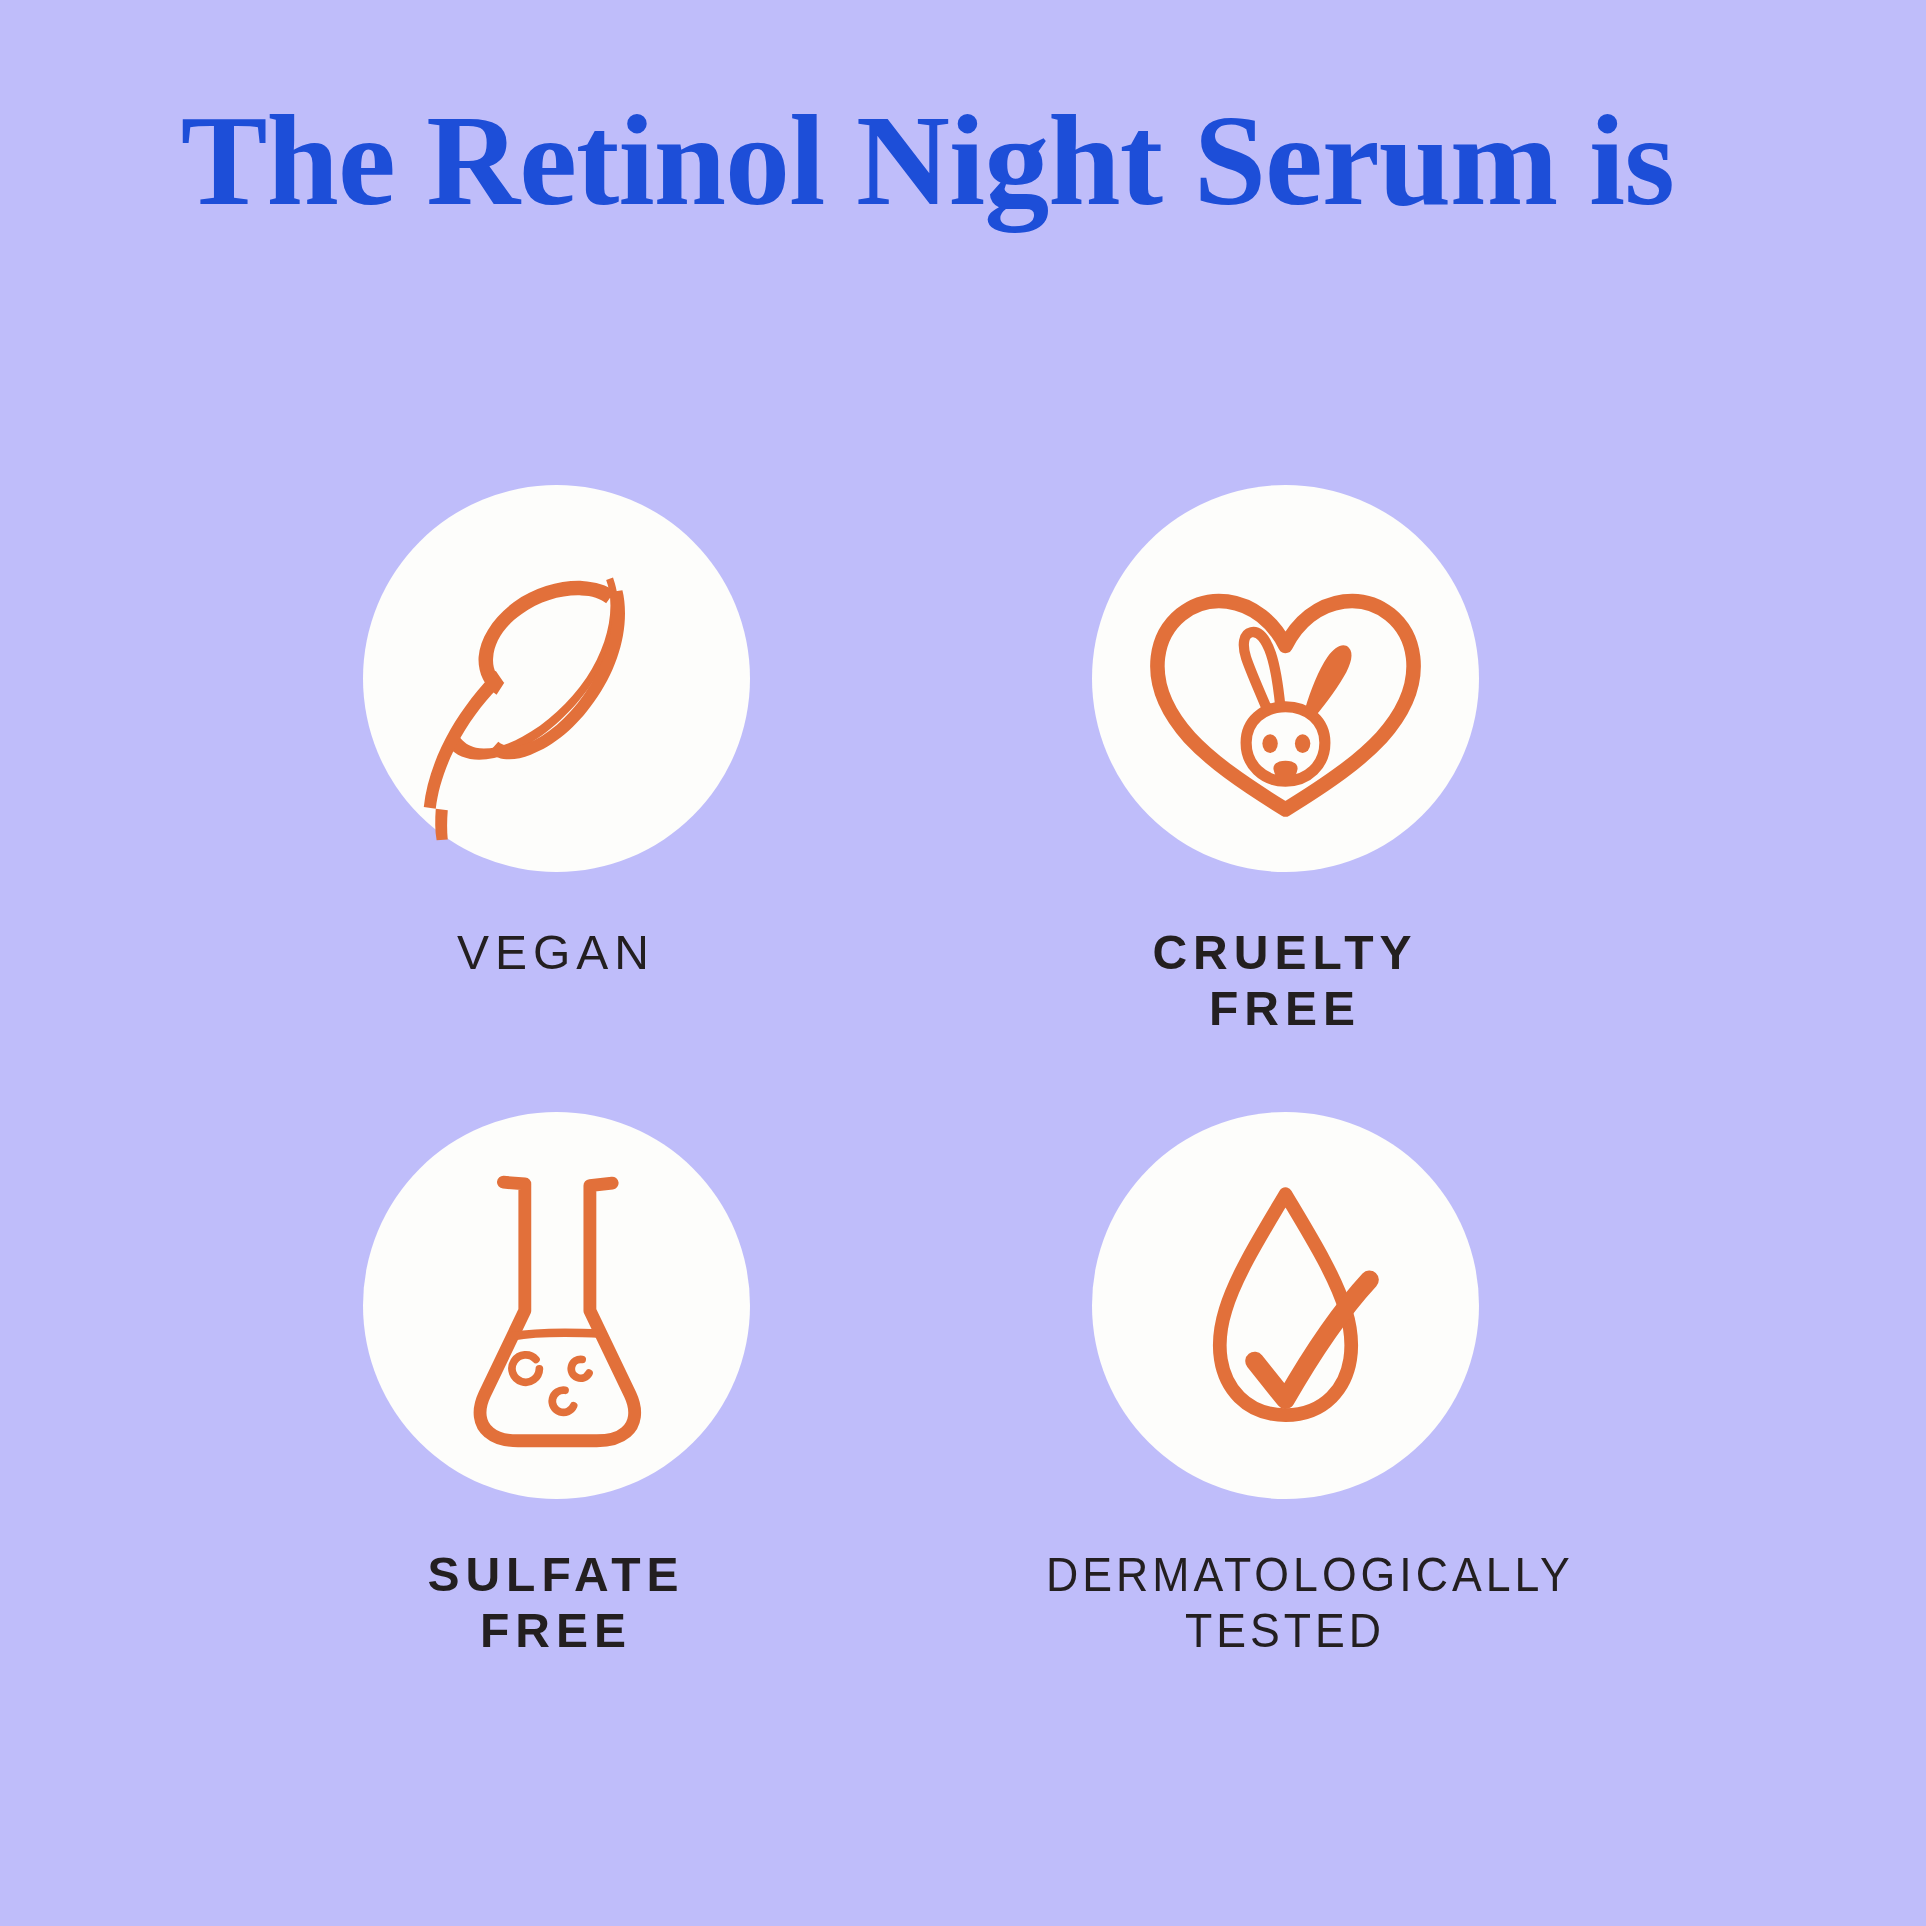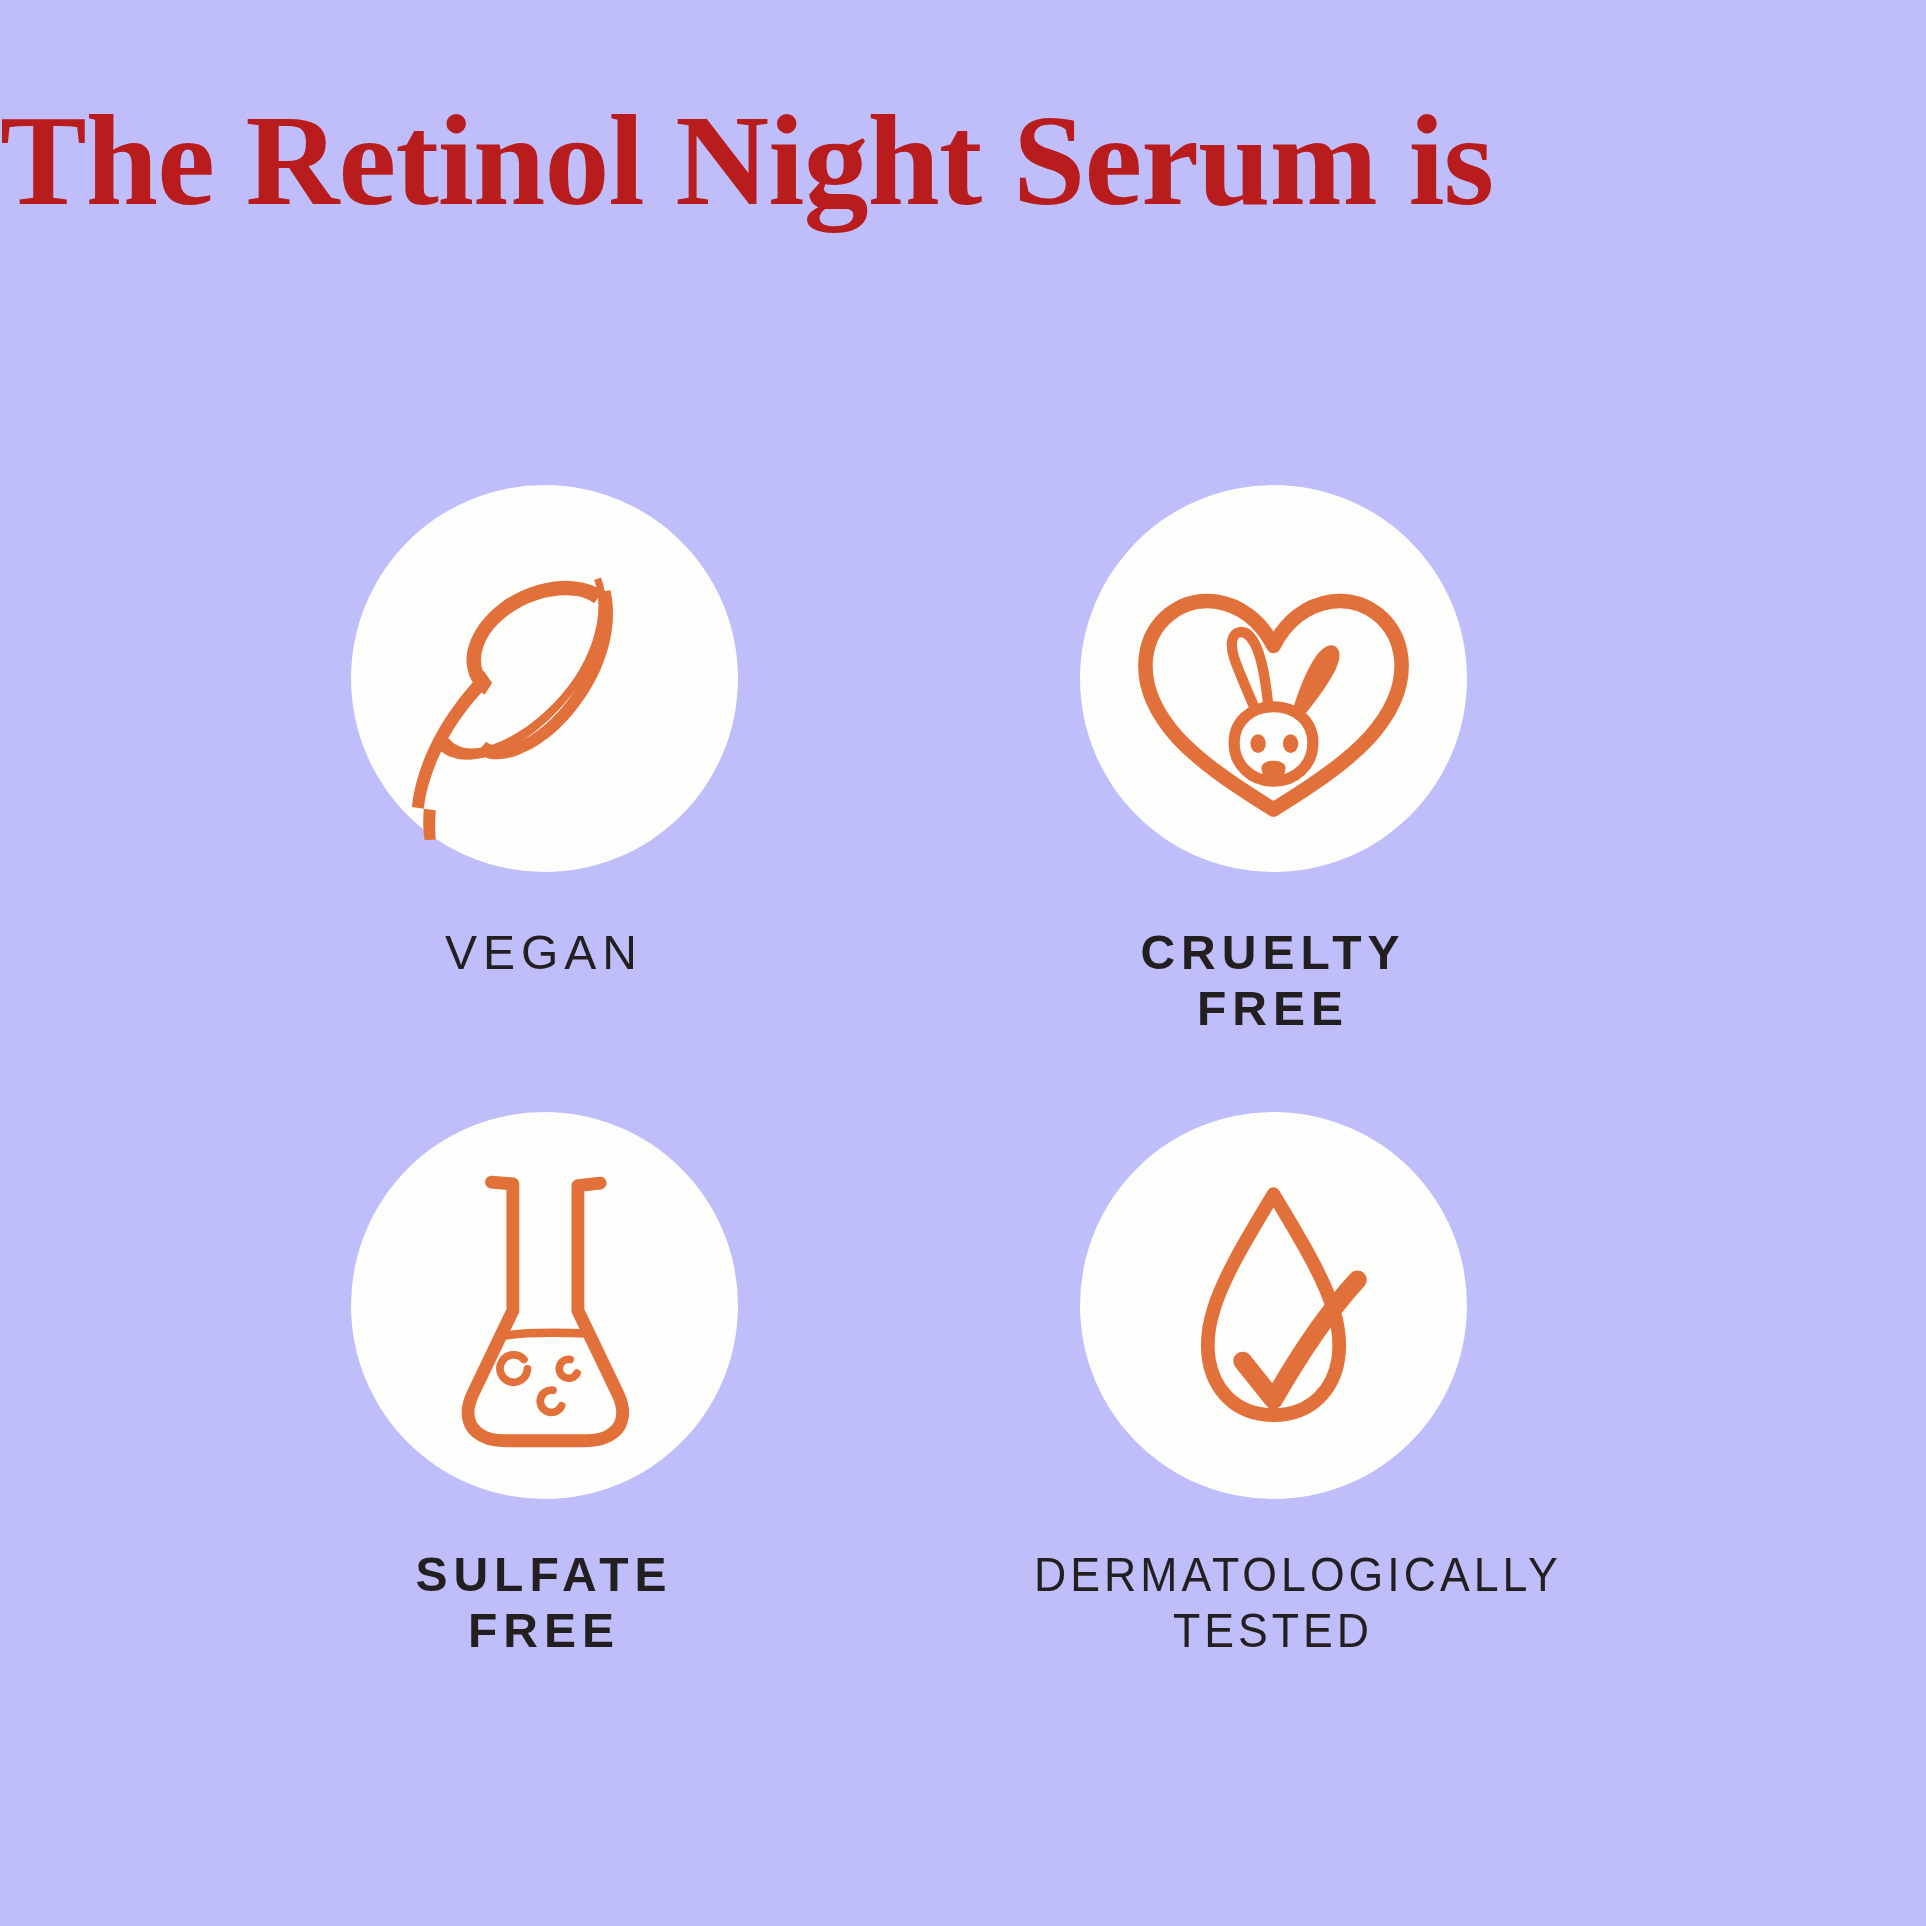--- a/index.html
+++ b/index.html
@@ -9,33 +9,33 @@
     font-family:"Liberation Sans", sans-serif;
     overflow:hidden;
     position:relative;
   }
   #stage{position:relative;width:1926px;height:1926px;}
 
   .title{
     position:absolute;
     left:0; top:92px;
     width:1674px;
-    text-align:left;
+    text-align:right;
     font-family:"Liberation Serif", serif;
     font-weight:700;
     font-size:130px;
     line-height:1.05;
-    color:#b91c1c;
+    color:#1d4ed8;
     letter-spacing:-0.9px;
     white-space:nowrap;
   }
 
   .grid{
     position:absolute;
-    left:0; top:0; width:1672px; height:1926px;
+    left:12px; top:0; width:1672px; height:1926px;
   }
 
   .badge{position:absolute;width:514px;}
   .badge .disc{
     position:relative;
     width:387px;height:387px;
     margin:0 auto;
     border-radius:50%;
     background:#fdfdfb;
     display:flex;align-items:center;justify-content:center;

